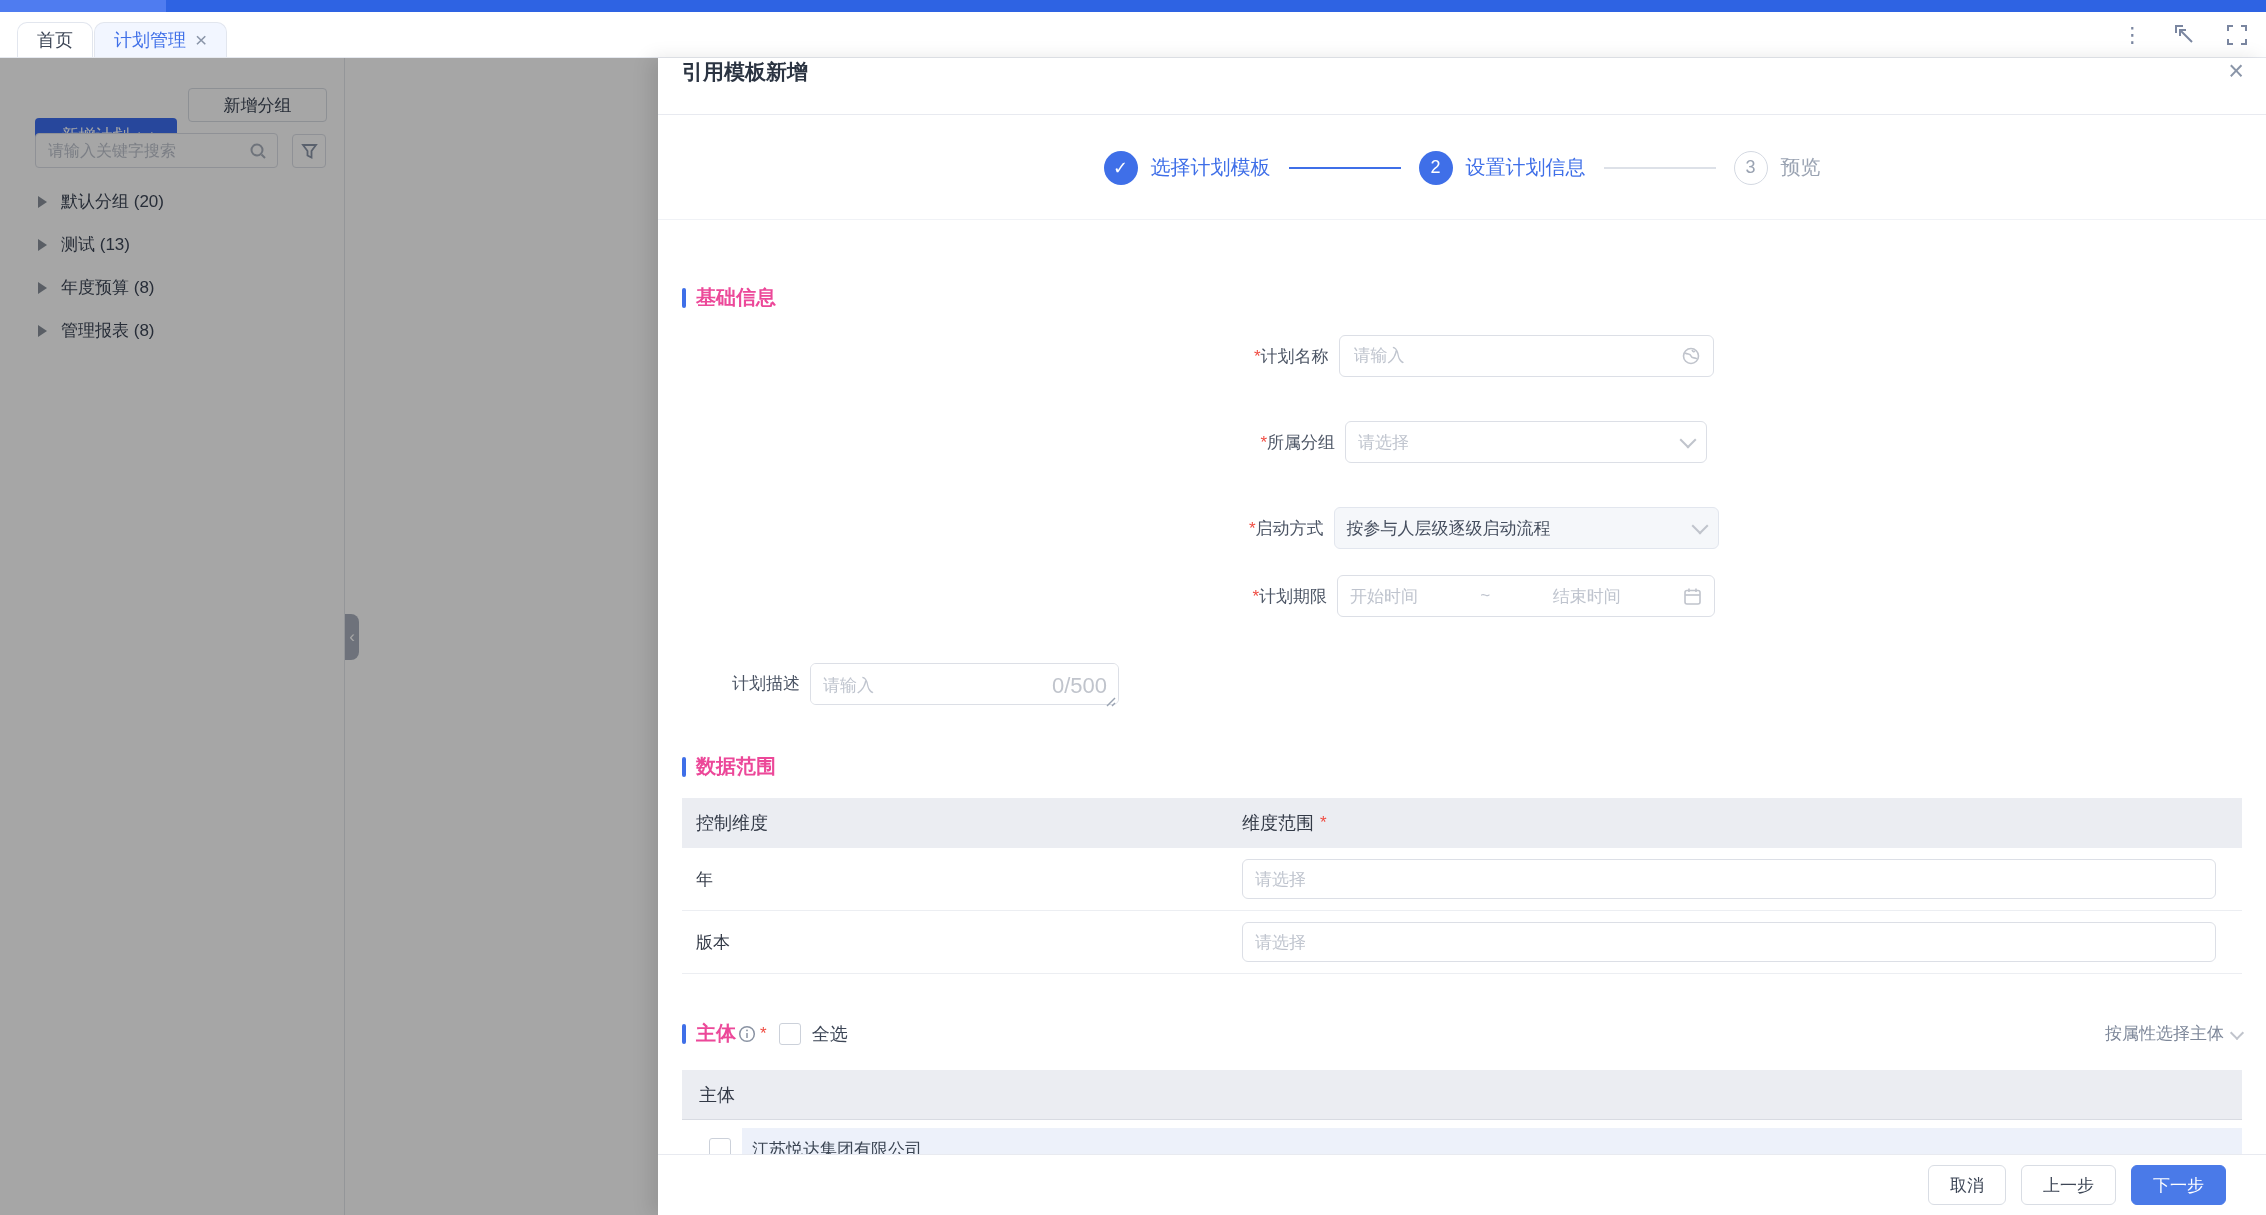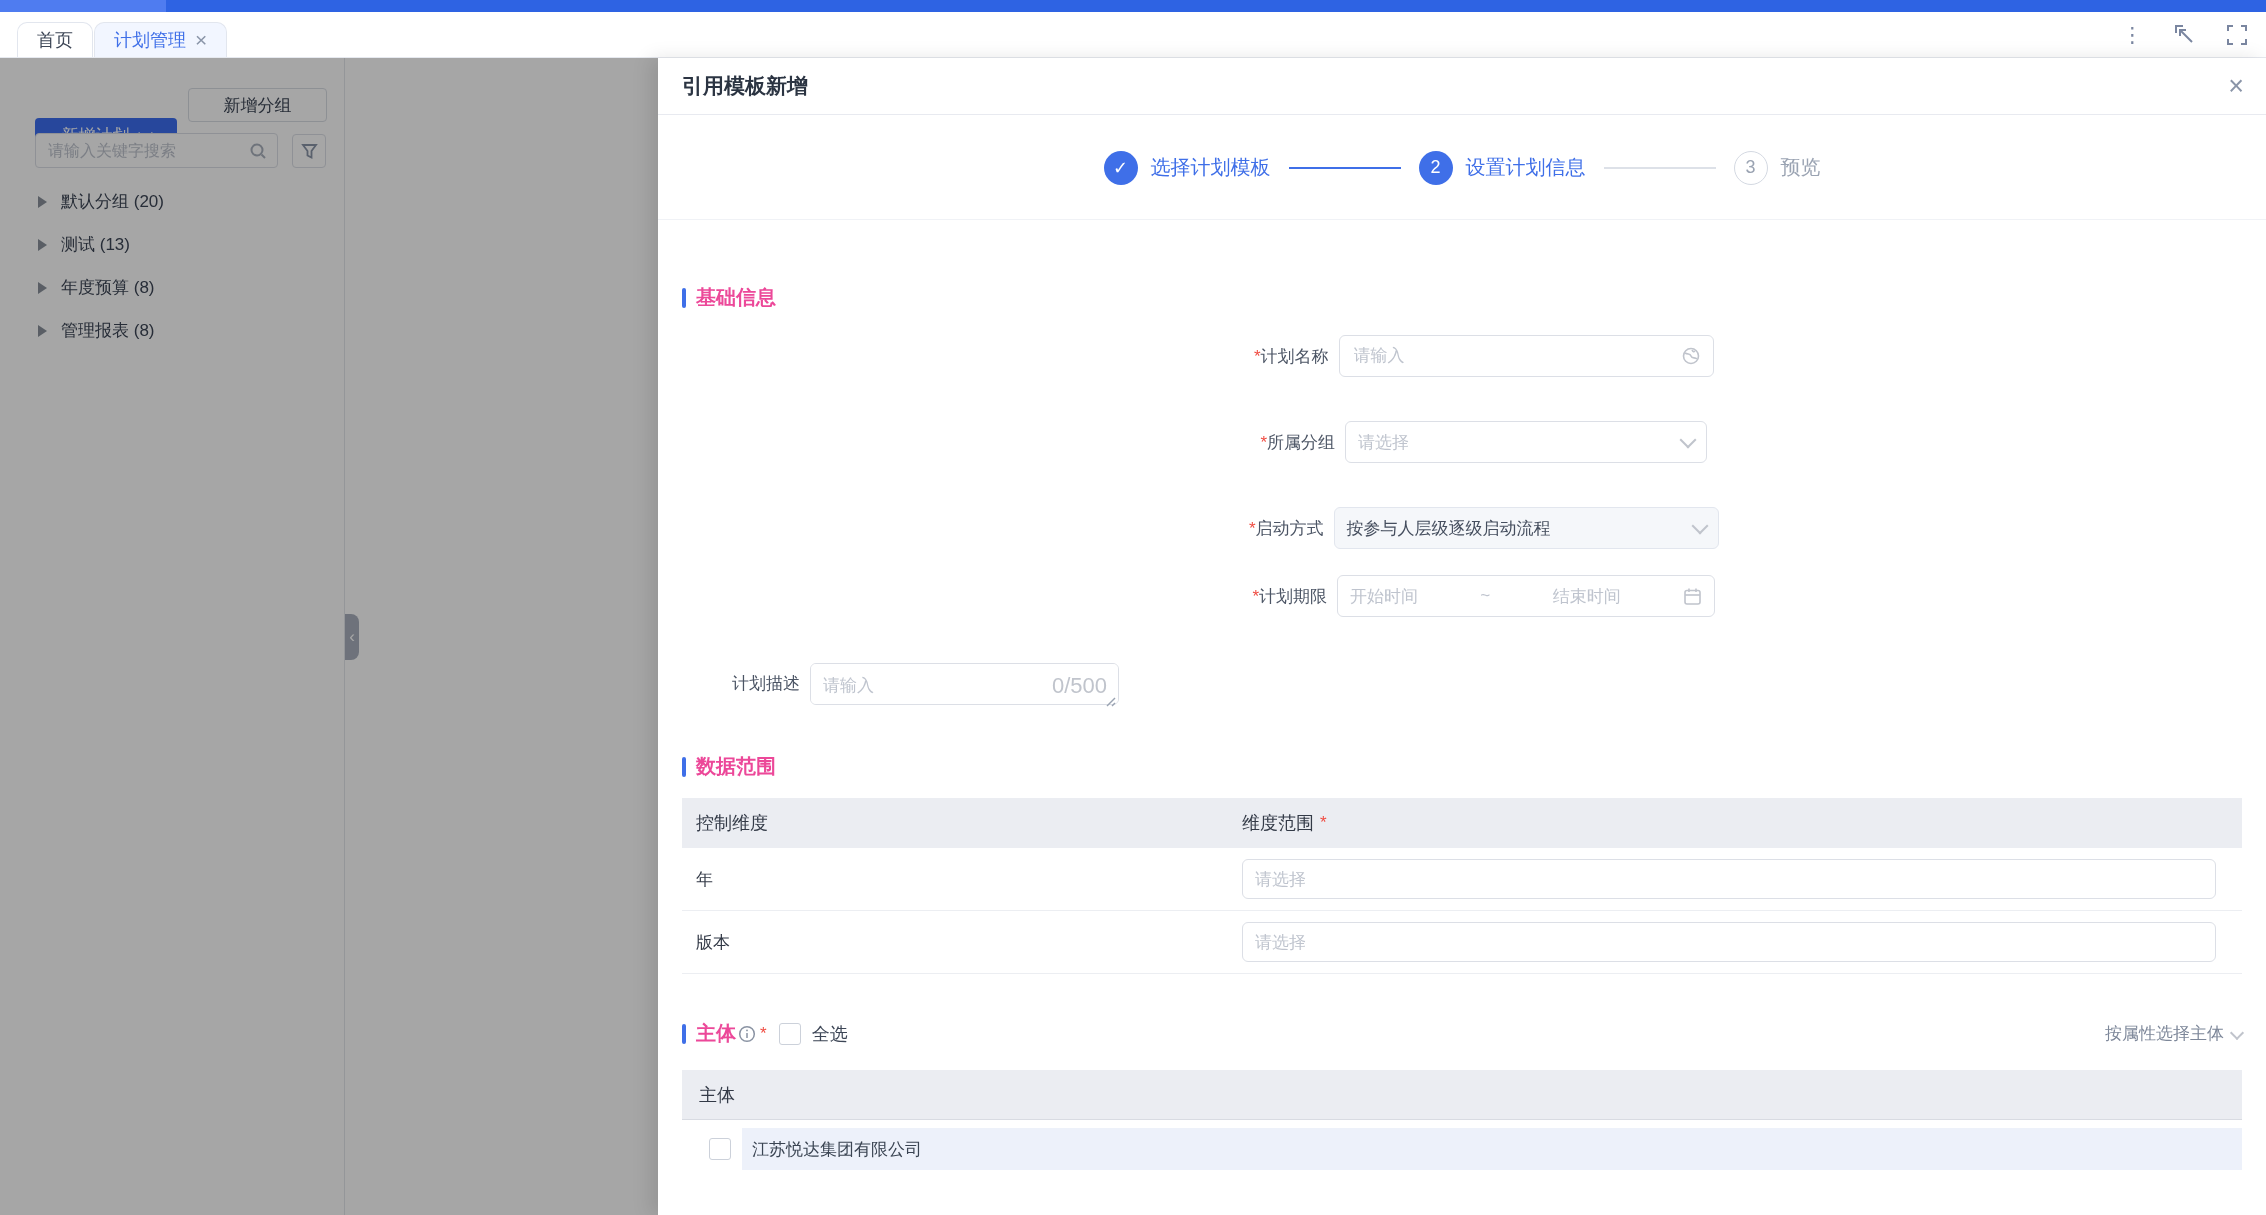--- a/index.html
+++ b/index.html
@@ -35,21 +35,21 @@
   .tree{position:absolute;left:0;top:122px;width:100%;}
   .tree-item{height:43px;display:flex;align-items:center;padding-left:38px;gap:14px;font-size:17px;color:#3d4656;cursor:pointer;}
   .tri{width:0;height:0;border-left:9px solid #8a919c;border-top:6px solid transparent;border-bottom:6px solid transparent;}
   .collapse-handle{position:absolute;left:345px;top:556px;width:14px;height:46px;background:#a9b0bd;color:#fff;border-radius:0 8px 8px 0;display:flex;align-items:center;justify-content:center;font-size:17px;cursor:pointer;}
 
   
   .overlay{position:absolute;left:0;top:0;width:658px;height:100%;background:rgba(0,0,0,0.35);}
 
   
   .drawer{position:absolute;left:658px;top:0;width:1608px;height:1157px;background:#fff;box-shadow:-8px 0 18px rgba(0,0,0,0.10);}
-  .drawer-header{height:57px;border-bottom:1px solid #e8eaf0;display:flex;align-items:center;padding:0 22px 0 24px;box-sizing:border-box;}
+  .drawer-header{height:57px;border-bottom:1px solid #e8eaf0;display:flex;padding:0 22px 0 24px;box-sizing:border-box;}
   .drawer-title{font-size:21px;font-weight:bold;color:#2b3442;}
   .drawer-close{margin-left:auto;color:#8a95a8;font-size:27px;line-height:1;cursor:pointer;}
 
   .steps{position:absolute;top:58px;left:0;width:100%;height:104px;display:flex;align-items:center;justify-content:center;gap:18px;border-bottom:1px solid #f0f2f6;box-sizing:border-box;}
   .step{display:flex;align-items:center;gap:13px;}
   .step-circle{width:34px;height:34px;border-radius:50%;display:flex;align-items:center;justify-content:center;font-size:18px;box-sizing:border-box;}
   .step.done .step-circle,.step.active .step-circle{background:#3f6fe8;color:#fff;}
   .step.pending .step-circle{background:#fff;border:1px solid #d4d9e2;color:#9aa3b2;}
   .step-label{font-size:20px;}
   .step.done .step-label,.step.active .step-label{color:#3f6fe8;}
@@ -354,16 +354,27 @@
           <div class="sub-row">
             <span class="cb"></span>
             <span class="sub-row-bg">
               <span>江苏悦达集团有限公司</span>
             </span>
           </div>
         </div>
 
       </div>
 
+      <div class="drawer-footer">
+        <button class="btn">
+            <span>取消</span>
+          </button>
+        <button class="btn">
+            <span>上一步</span>
+          </button>
+        <button class="btn primary">
+            <span>下一步</span>
+          </button>
+      </div>
 
     </div>
   </div>
 </div>
 
 </body></html>

